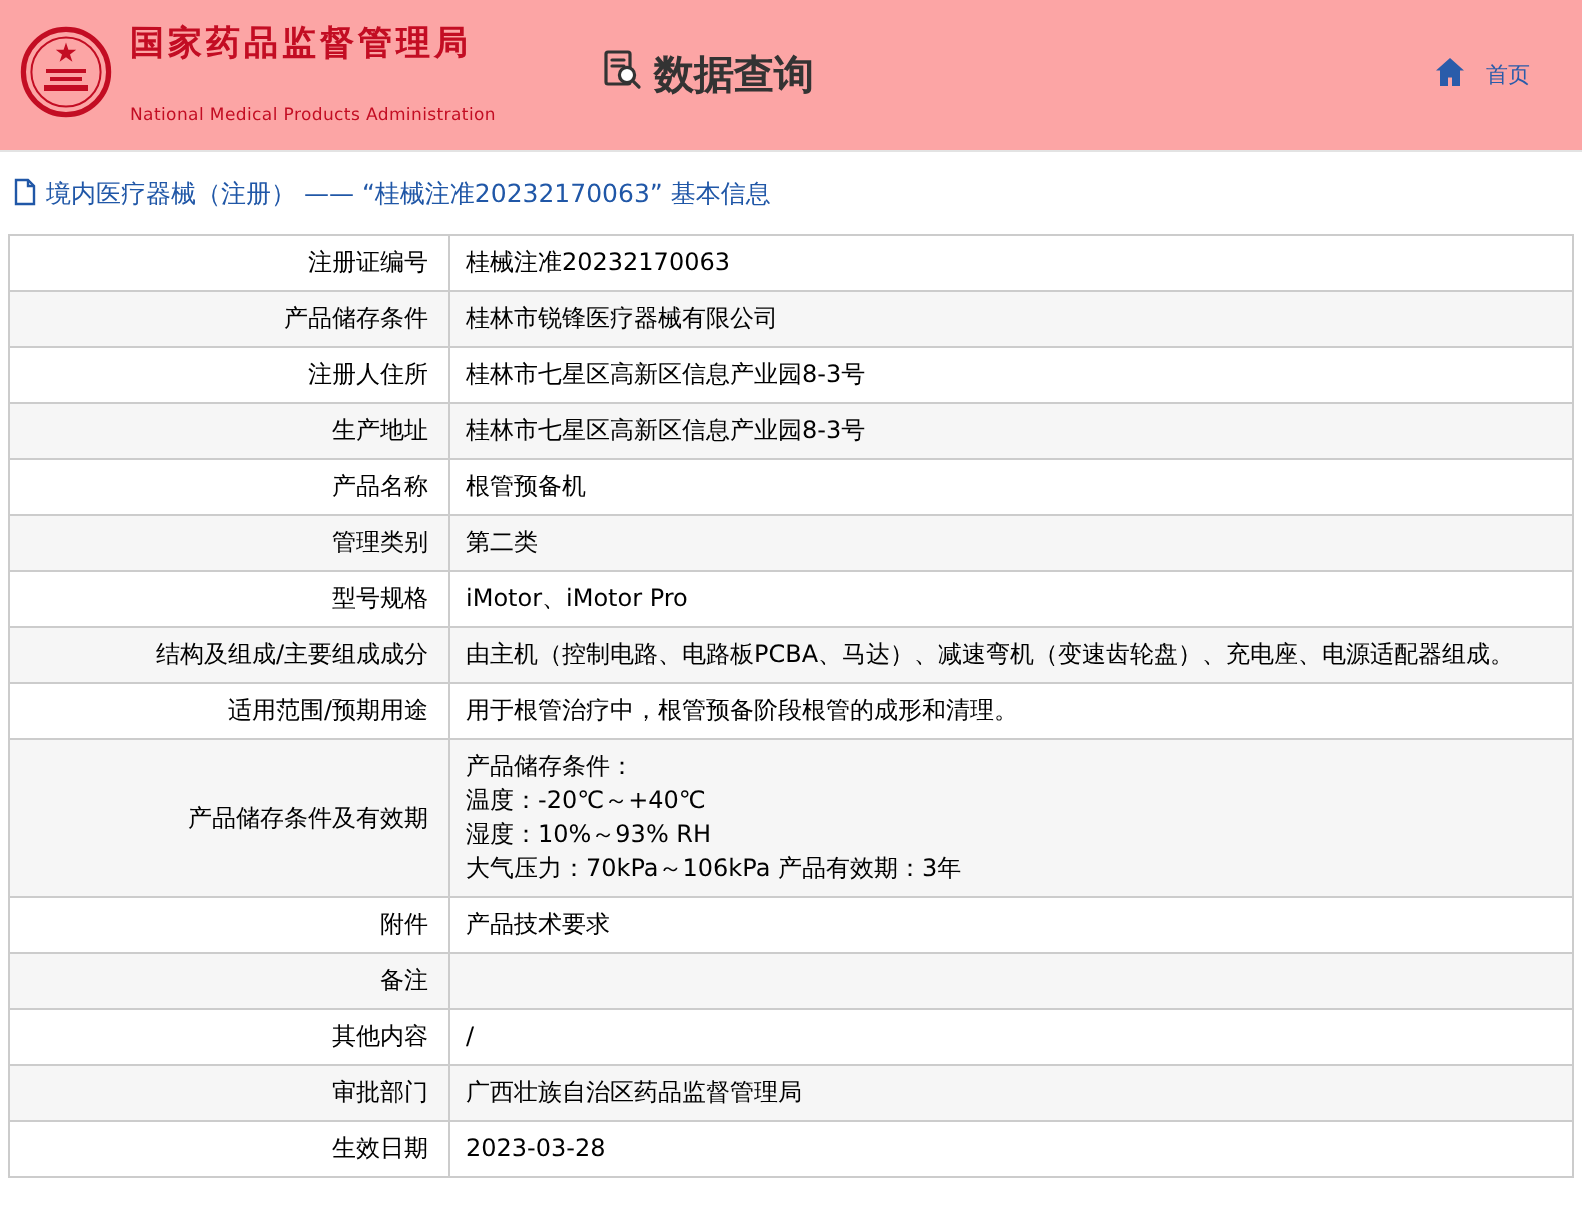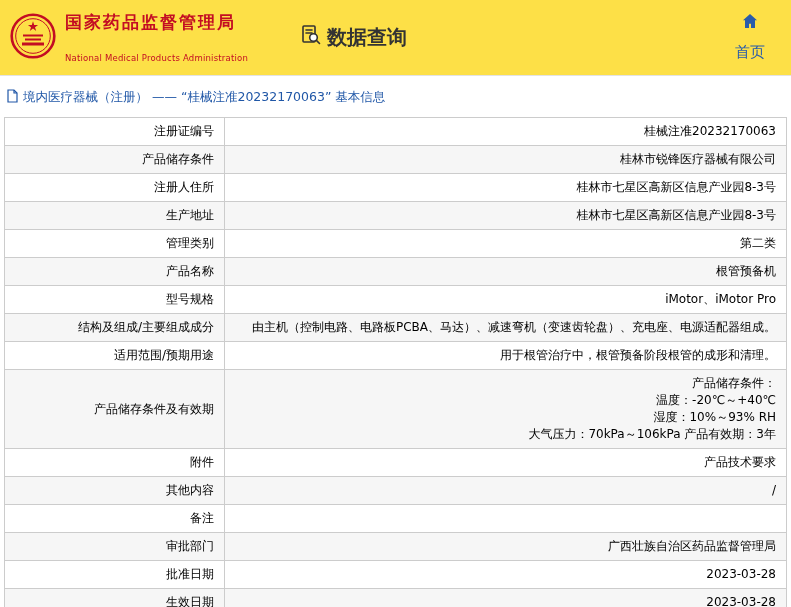--- a/index.html
+++ b/index.html
@@ -7,59 +7,59 @@
   body {
     width:791px; min-height:607px;
     font-family:"DejaVu Sans","Liberation Sans",sans-serif;
     font-size:12px; color:#333;
   }
   
   .header {
     display:flex; align-items:center;
     height:76px; padding:0 16px 0 10px;
     border-bottom:1px solid #e3e3e3;
-    background:#fde047;
+    background:#fca5a5;
   }
   .logo { width:46px; height:46px; flex:0 0 auto; }
   .agency { margin-left:9px; }
   .agency-cn {
     color:#c30d23; font-size:17px; font-weight:bold; letter-spacing:2px;
     line-height:20px;
   }
   .agency-en { color:#c30d23; font-size:8.5px; margin-top:21px; letter-spacing:.2px; }
   .data-query {
     display:flex; align-items:center; gap:5px;
     margin-left:52px; font-size:20px; font-weight:bold; color:#333;
     cursor:pointer;
   }
   .header-right { margin-left:auto; display:flex; gap:36px; padding-right:10px; }
   .header-link {
-    display:flex; flex-direction:column; align-items:center; gap:10px;
-    color:#2a5caa; font-size:15px; cursor:pointer; text-decoration:none;
+    display:flex; flex-direction:row; align-items:center; gap:10px;
+    color:#2a5caa; font-size:11px; cursor:pointer; text-decoration:none;
     white-space:nowrap;
   }
   
   .breadcrumb {
     display:flex; align-items:flex-start; gap:4px;
     padding:13px 6px 11px 6px;
     color:#2057a7; font-size:12.5px;
   }
   
   .table-wrap { padding:0 4px 6px 4px; }
   table.info-table { width:100%; border-collapse:collapse; table-layout:fixed; }
   table.info-table td {
     border:1px solid #ccc;
     padding:5px 10px 5px 8px;
     font-size:12px; color:#000000;
     vertical-align:middle;
     line-height:17px;
     word-break:break-all;
   }
   td.label { width:220px; text-align:right; }
-  td.value { text-align:right; white-space:pre-line; }
+  td.value { text-align:left; white-space:pre-line; }
   table.info-table tr:nth-child(even) { background:#f6f6f6; }
 </style>
 </head>
 <body>
 
 <div class="header">
   <span>
     <svg class="logo" viewBox="0 0 46 46" aria-hidden="true">
       <circle cx="23" cy="23" r="21.3" fill="none" stroke="#c30d23" stroke-width="2.6"></circle>
       <circle cx="23" cy="23" r="17.3" fill="none" stroke="#c30d23" stroke-width="1"></circle>
@@ -122,26 +122,26 @@
         </tr>
         <tr>
           <td class="label">注册人住所</td>
           <td class="value">桂林市七星区高新区信息产业园8-3号</td>
         </tr>
         <tr>
           <td class="label">生产地址</td>
           <td class="value">桂林市七星区高新区信息产业园8-3号</td>
         </tr>
         <tr>
+          <td class="label">产品名称</td>
+          <td class="value">根管预备机</td>
+        </tr>
+        <tr>
           <td class="label">管理类别</td>
           <td class="value">第二类</td>
-        </tr>
-        <tr>
-          <td class="label">产品名称</td>
-          <td class="value">根管预备机</td>
         </tr>
         <tr>
           <td class="label">型号规格</td>
           <td class="value">iMotor、iMotor Pro</td>
         </tr>
         <tr>
           <td class="label">结构及组成/主要组成成分</td>
           <td class="value">由主机（控制电路、电路板PCBA、马达）、减速弯机（变速齿轮盘）、充电座、电源适配器组成。</td>
         </tr>
         <tr>
@@ -153,34 +153,30 @@
           <td class="value">产品储存条件：
 温度：-20℃～+40℃
 湿度：10%～93% RH
 大气压力：70kPa～106kPa 产品有效期：3年</td>
         </tr>
         <tr>
           <td class="label">附件</td>
           <td class="value">产品技术要求</td>
         </tr>
         <tr>
+          <td class="label">备注</td>
+          <td class="value"></td>
+        </tr>
+        <tr>
           <td class="label">其他内容</td>
           <td class="value">/</td>
         </tr>
         <tr>
-          <td class="label">备注</td>
-          <td class="value"></td>
-        </tr>
-        <tr>
           <td class="label">审批部门</td>
           <td class="value">广西壮族自治区药品监督管理局</td>
-        </tr>
-        <tr>
-          <td class="label">批准日期</td>
-          <td class="value">2023-03-28</td>
         </tr>
         <tr>
           <td class="label">生效日期</td>
           <td class="value">2023-03-28</td>
         </tr>
       </tbody>
   </table>
 </div>
 
 </body></html>

